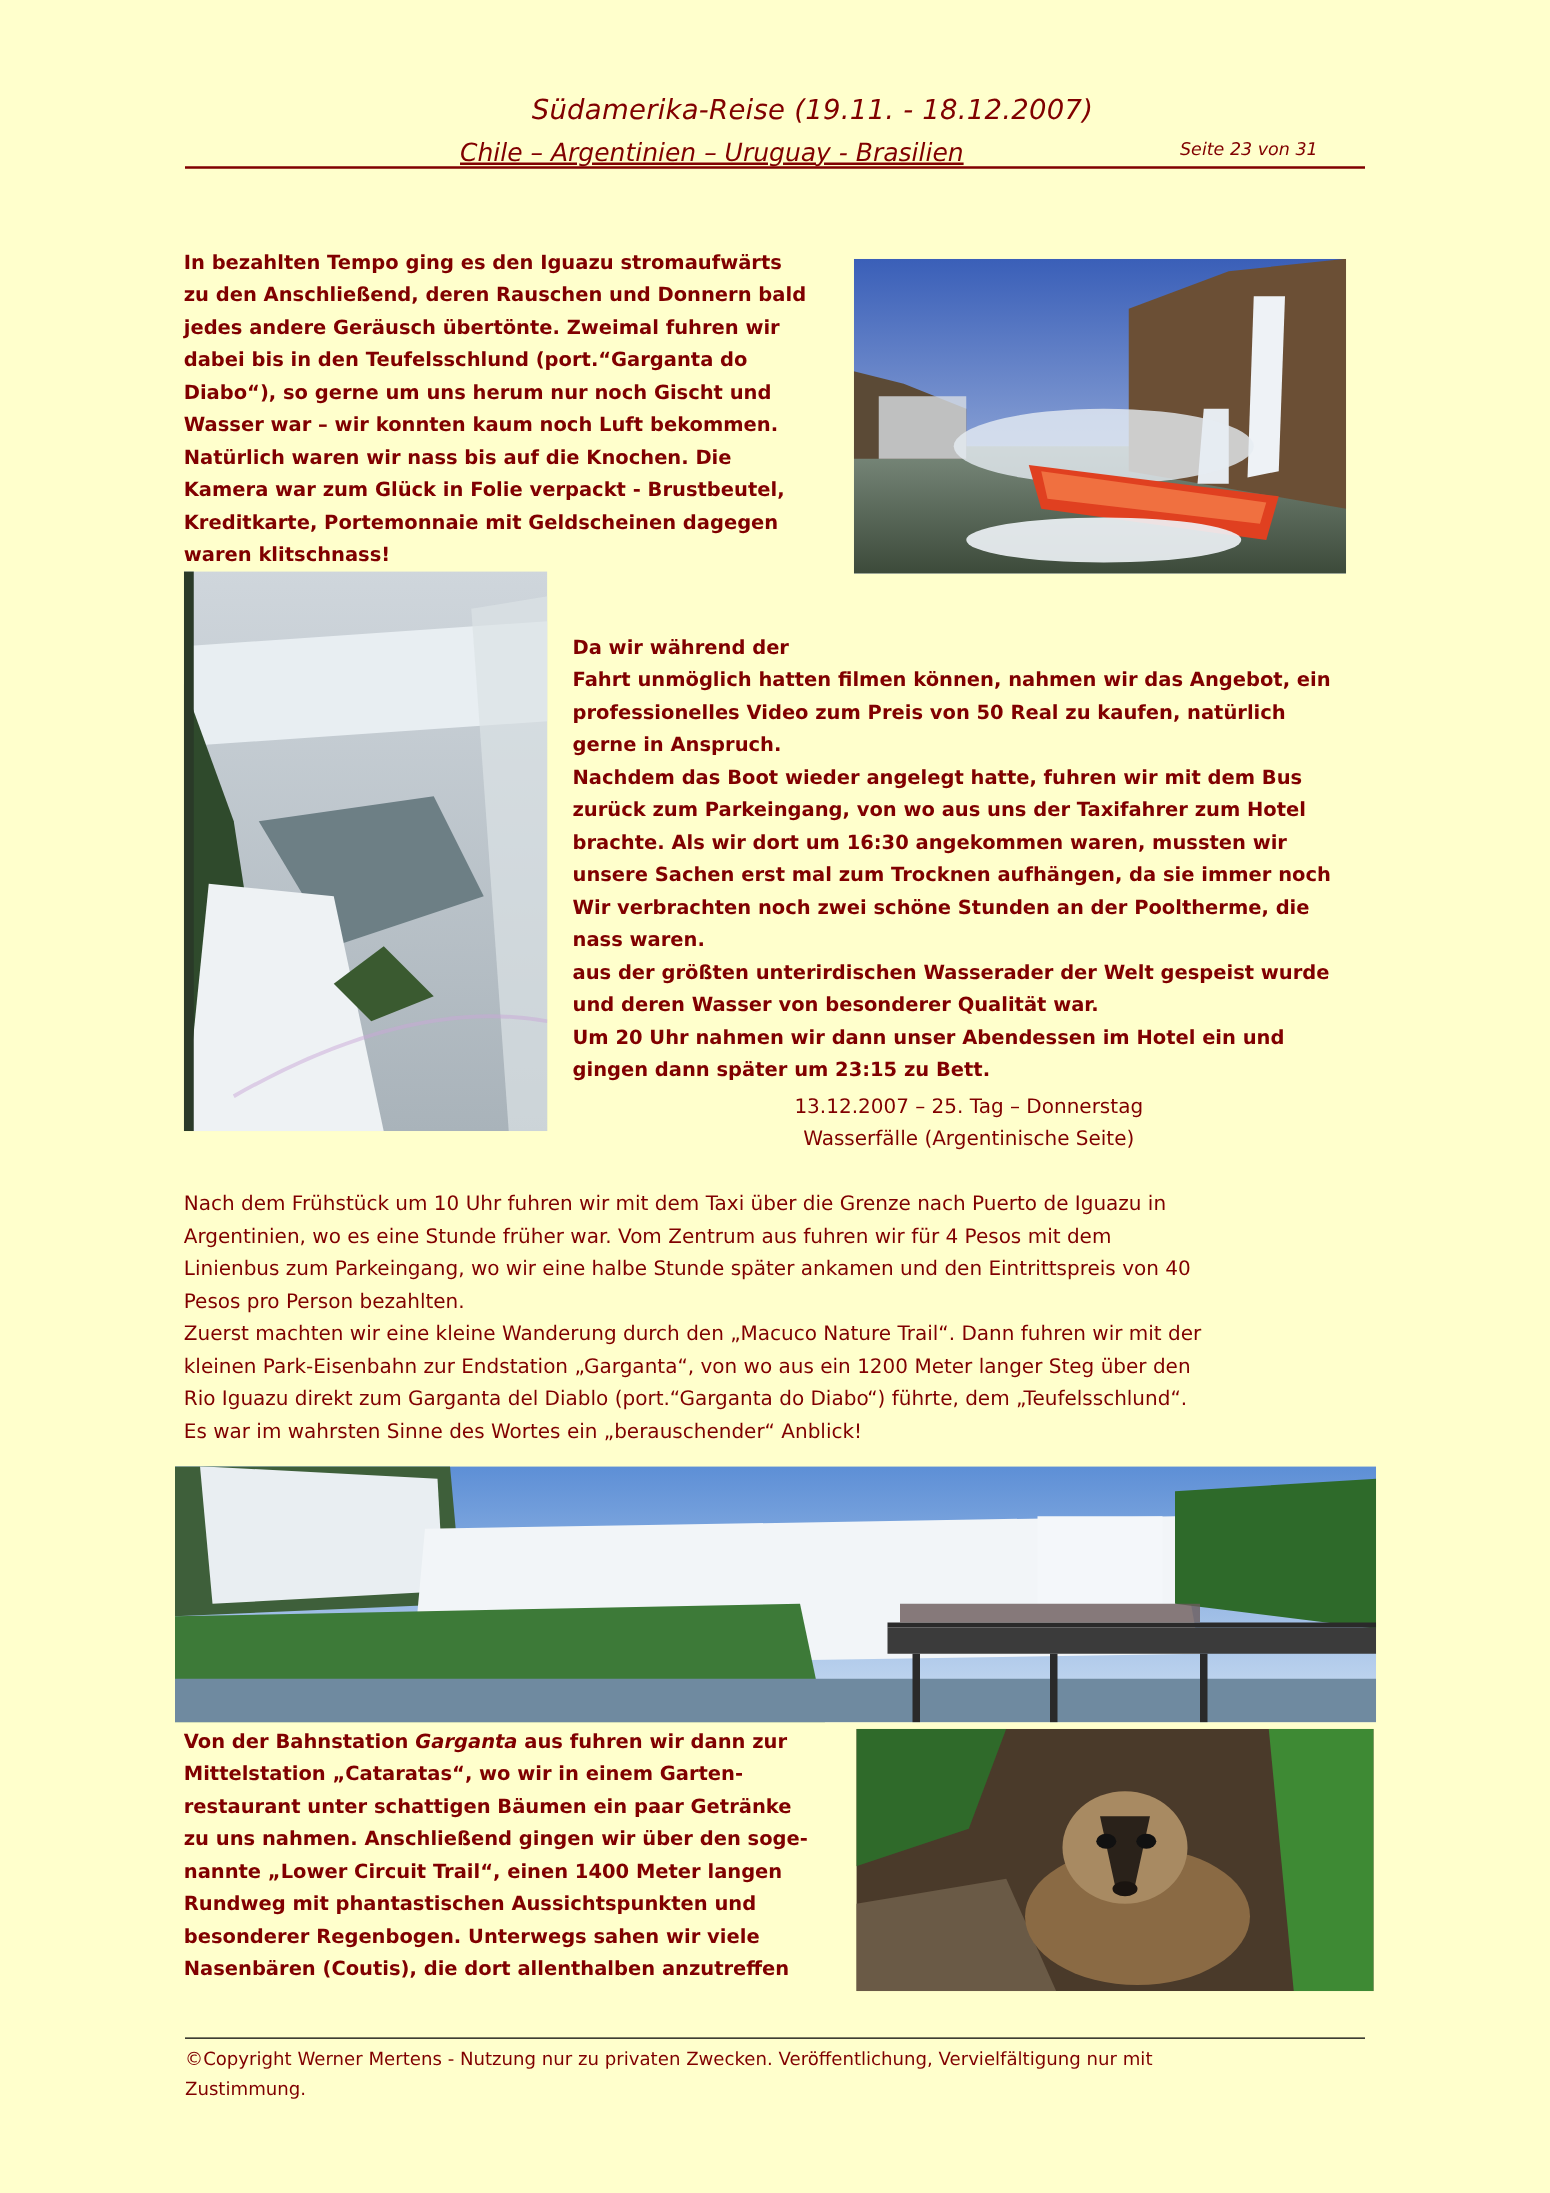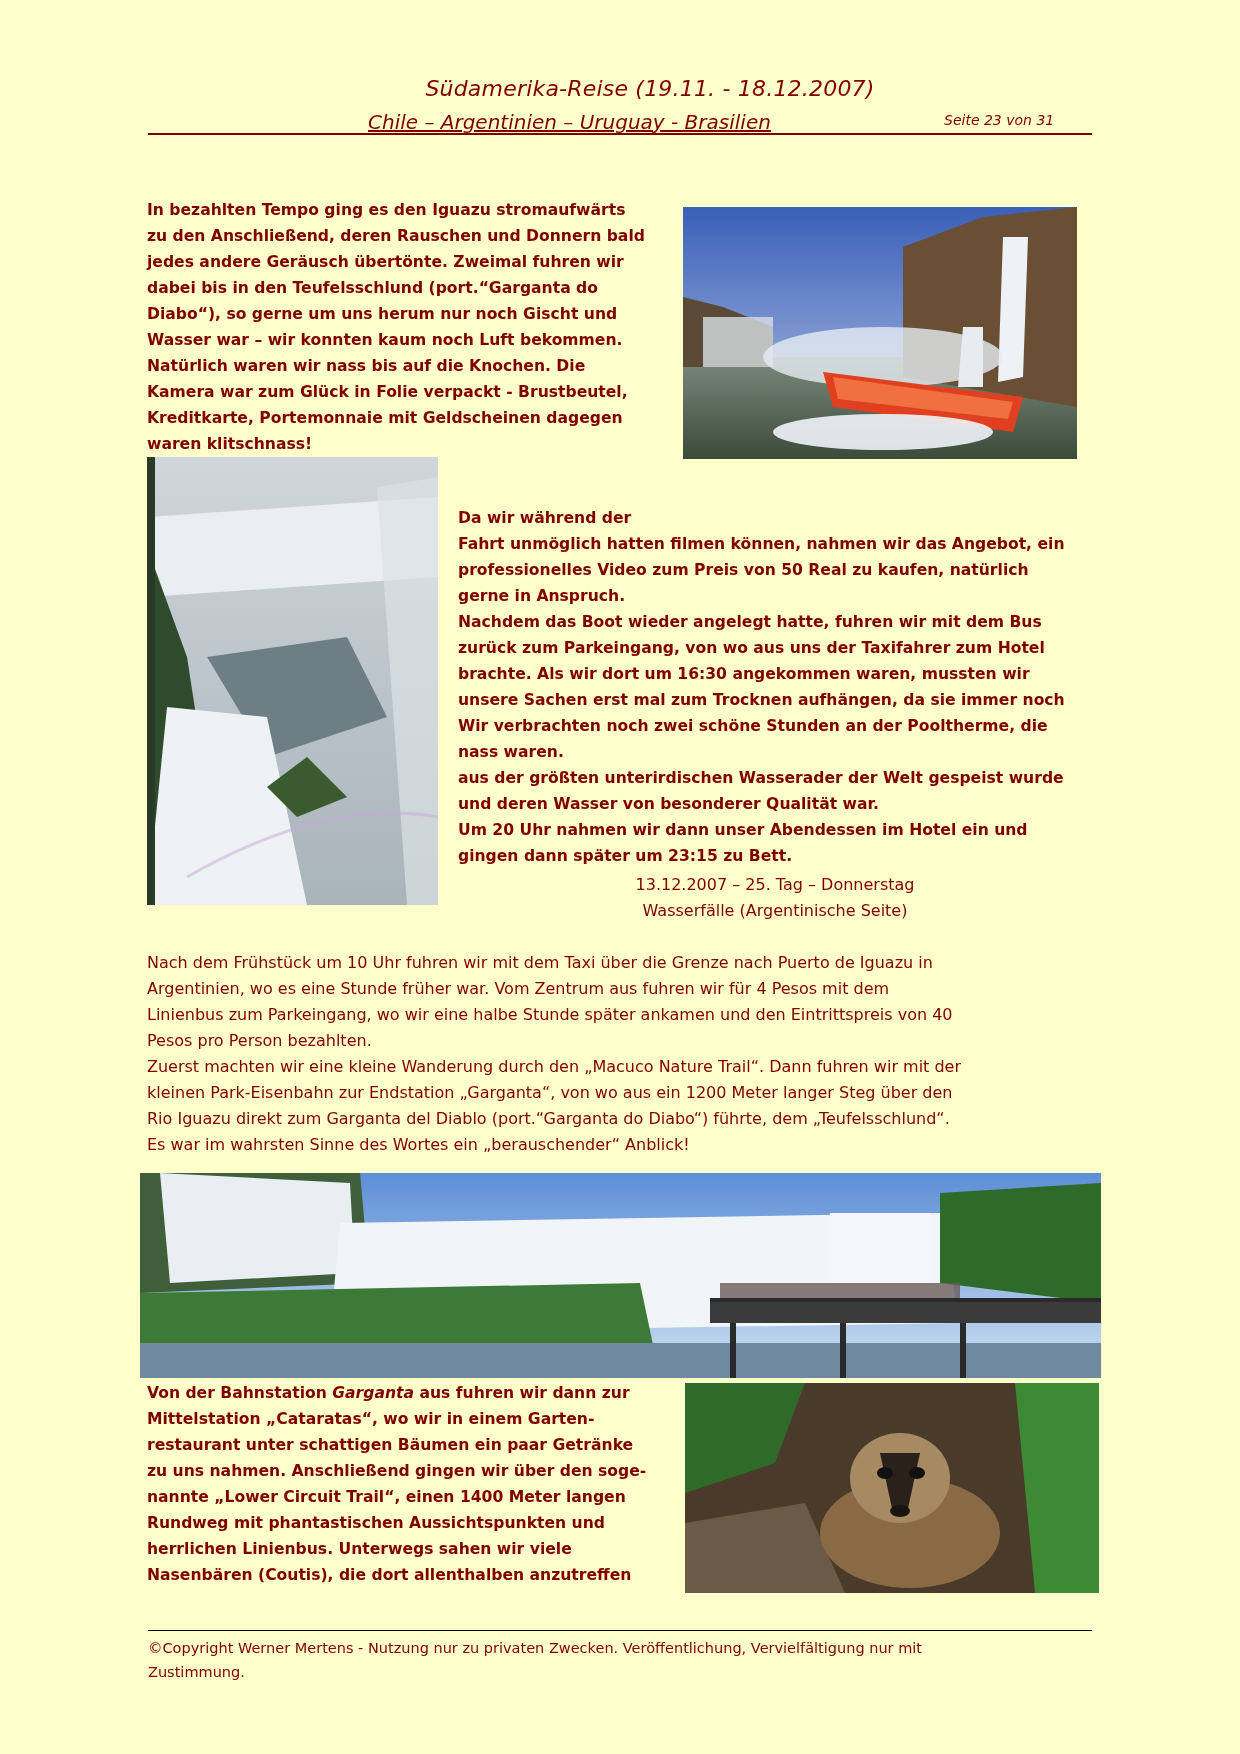--- a/index.html
+++ b/index.html
@@ -143,21 +143,21 @@
   </svg>
 </div>
 
 <div class="abs p" style="left:147px; top:1380px;">
   <div><span>Von der Bahnstation </span><i>Garganta</i><span> aus fuhren wir dann zur</span></div>
   <div>Mittelstation „Cataratas“, wo wir in einem Garten-</div>
   <div>restaurant unter schattigen Bäumen ein paar Getränke</div>
   <div>zu uns nahmen. Anschließend gingen wir über den soge-</div>
   <div>nannte „Lower Circuit Trail“, einen 1400 Meter langen</div>
   <div>Rundweg mit phantastischen Aussichtspunkten und</div>
-  <div>herrlichen  Linienbus. Unterwegs sahen wir viele</div>
+  <div>besonderer  Regenbogen. Unterwegs sahen wir viele</div>
   <div>Nasenbären (Coutis), die dort allenthalben anzutreffen</div>
 </div>
 
 <div class="abs img" style="left:685px; top:1383px; width:414px; height:210px;">
   <svg width="414" height="210" viewBox="0 0 414 210">
     <rect width="414" height="210" fill="#4a3a2a"></rect>
     <path d="M0 0 L120 0 L90 80 L0 110 Z" fill="#2f6a2a"></path>
     <path d="M330 0 L414 0 L414 210 L350 210 Z" fill="#3e8a34"></path>
     <path d="M0 140 L120 120 L160 210 L0 210 Z" fill="#6a5a46"></path>
     <ellipse cx="225" cy="150" rx="90" ry="55" fill="#8a6a44"></ellipse>

